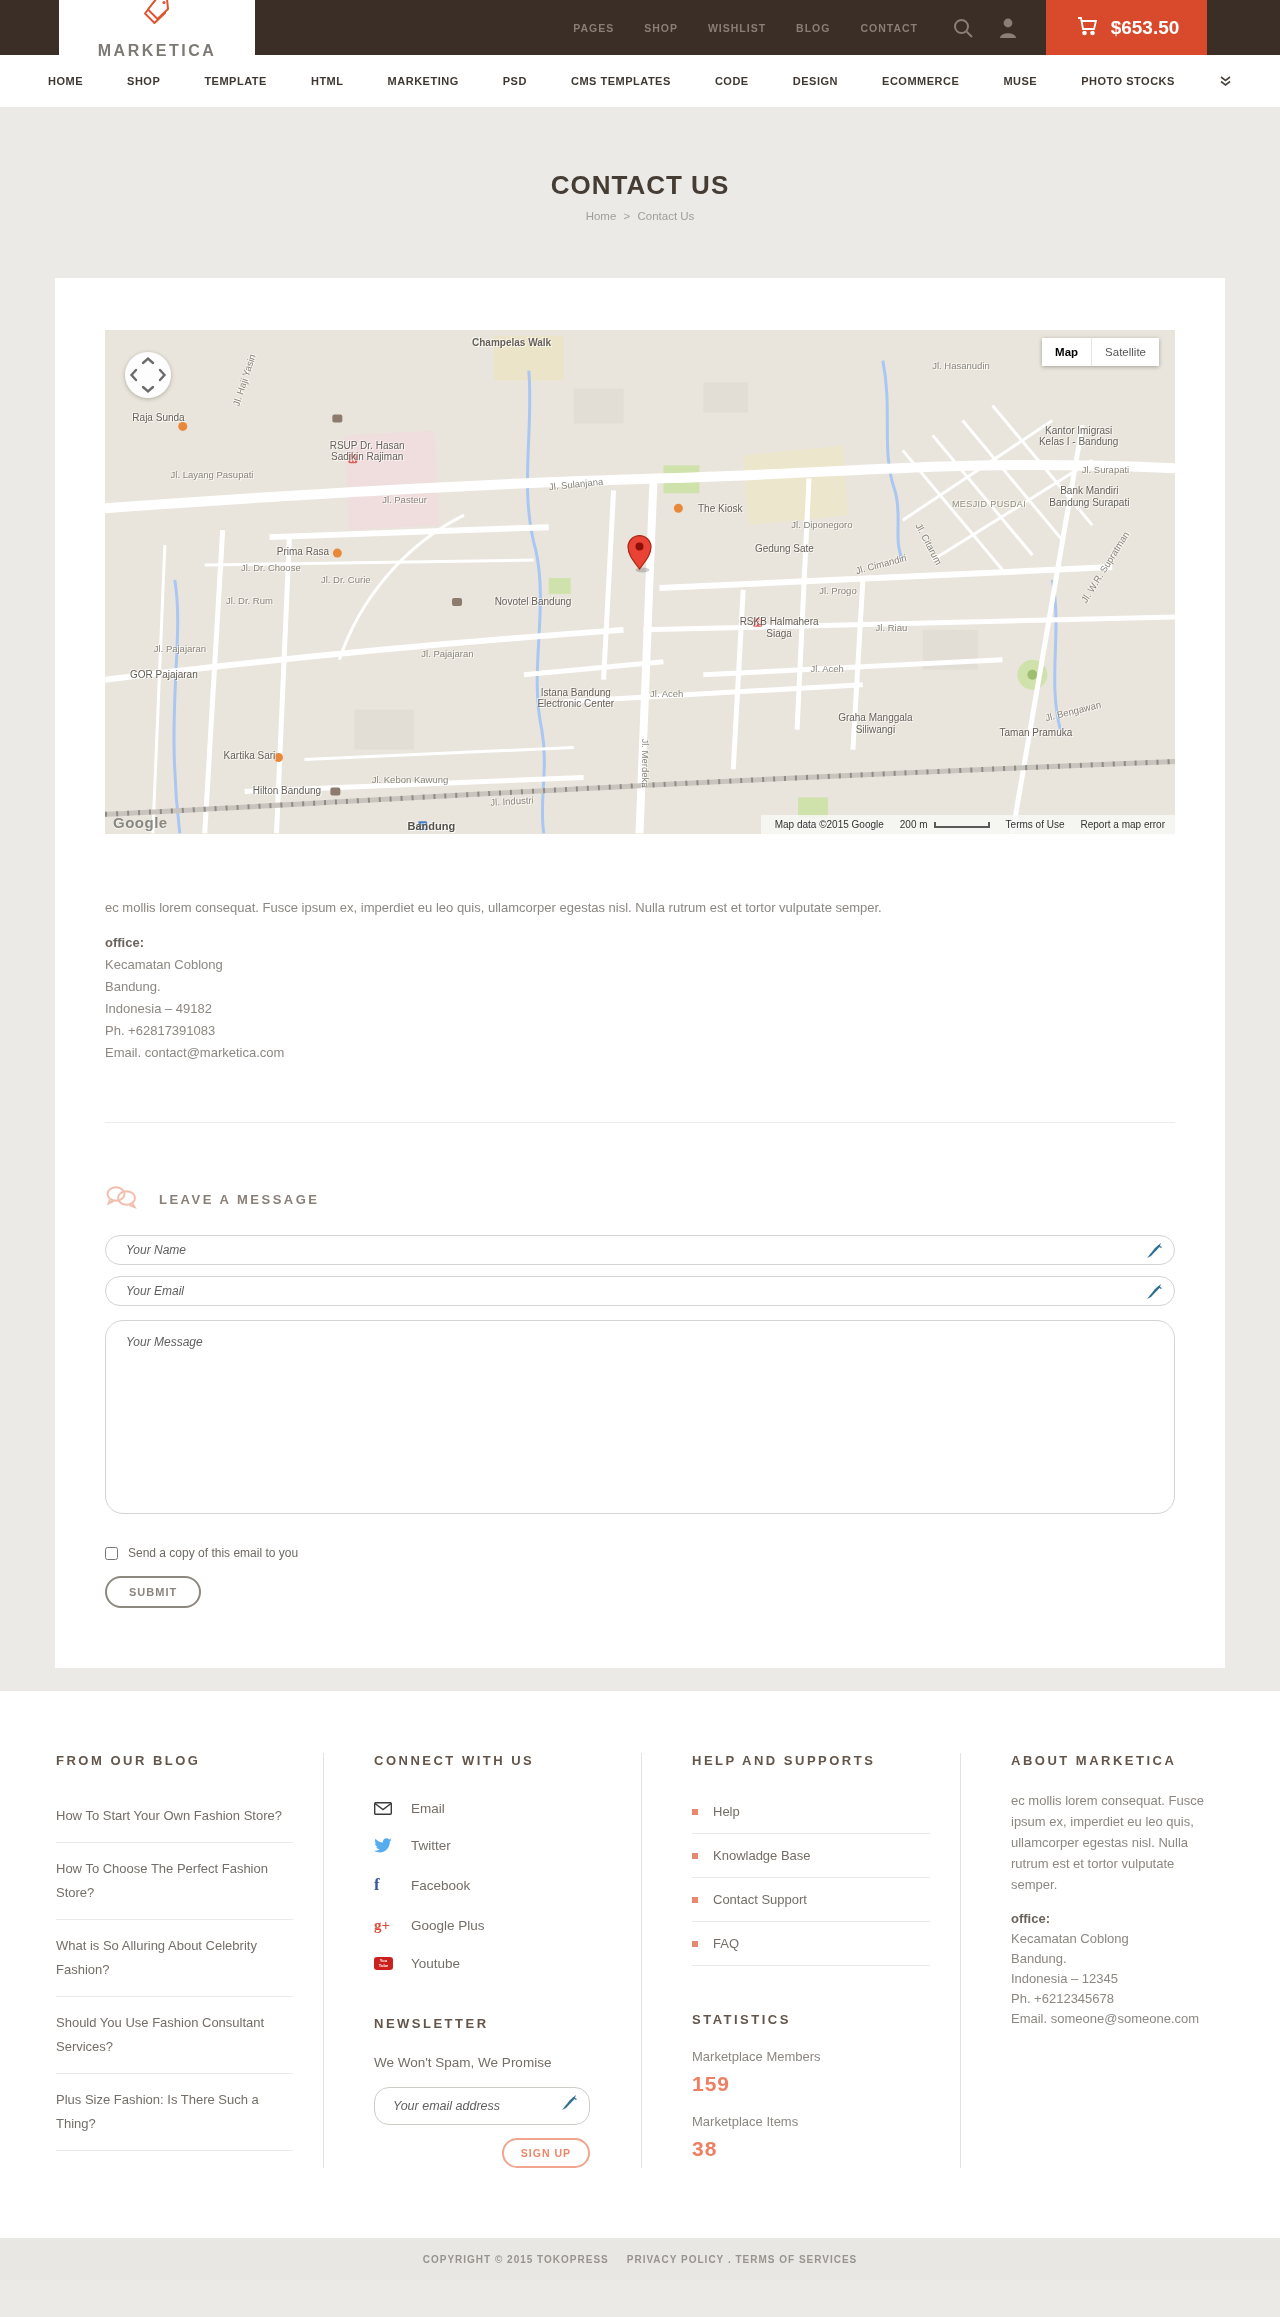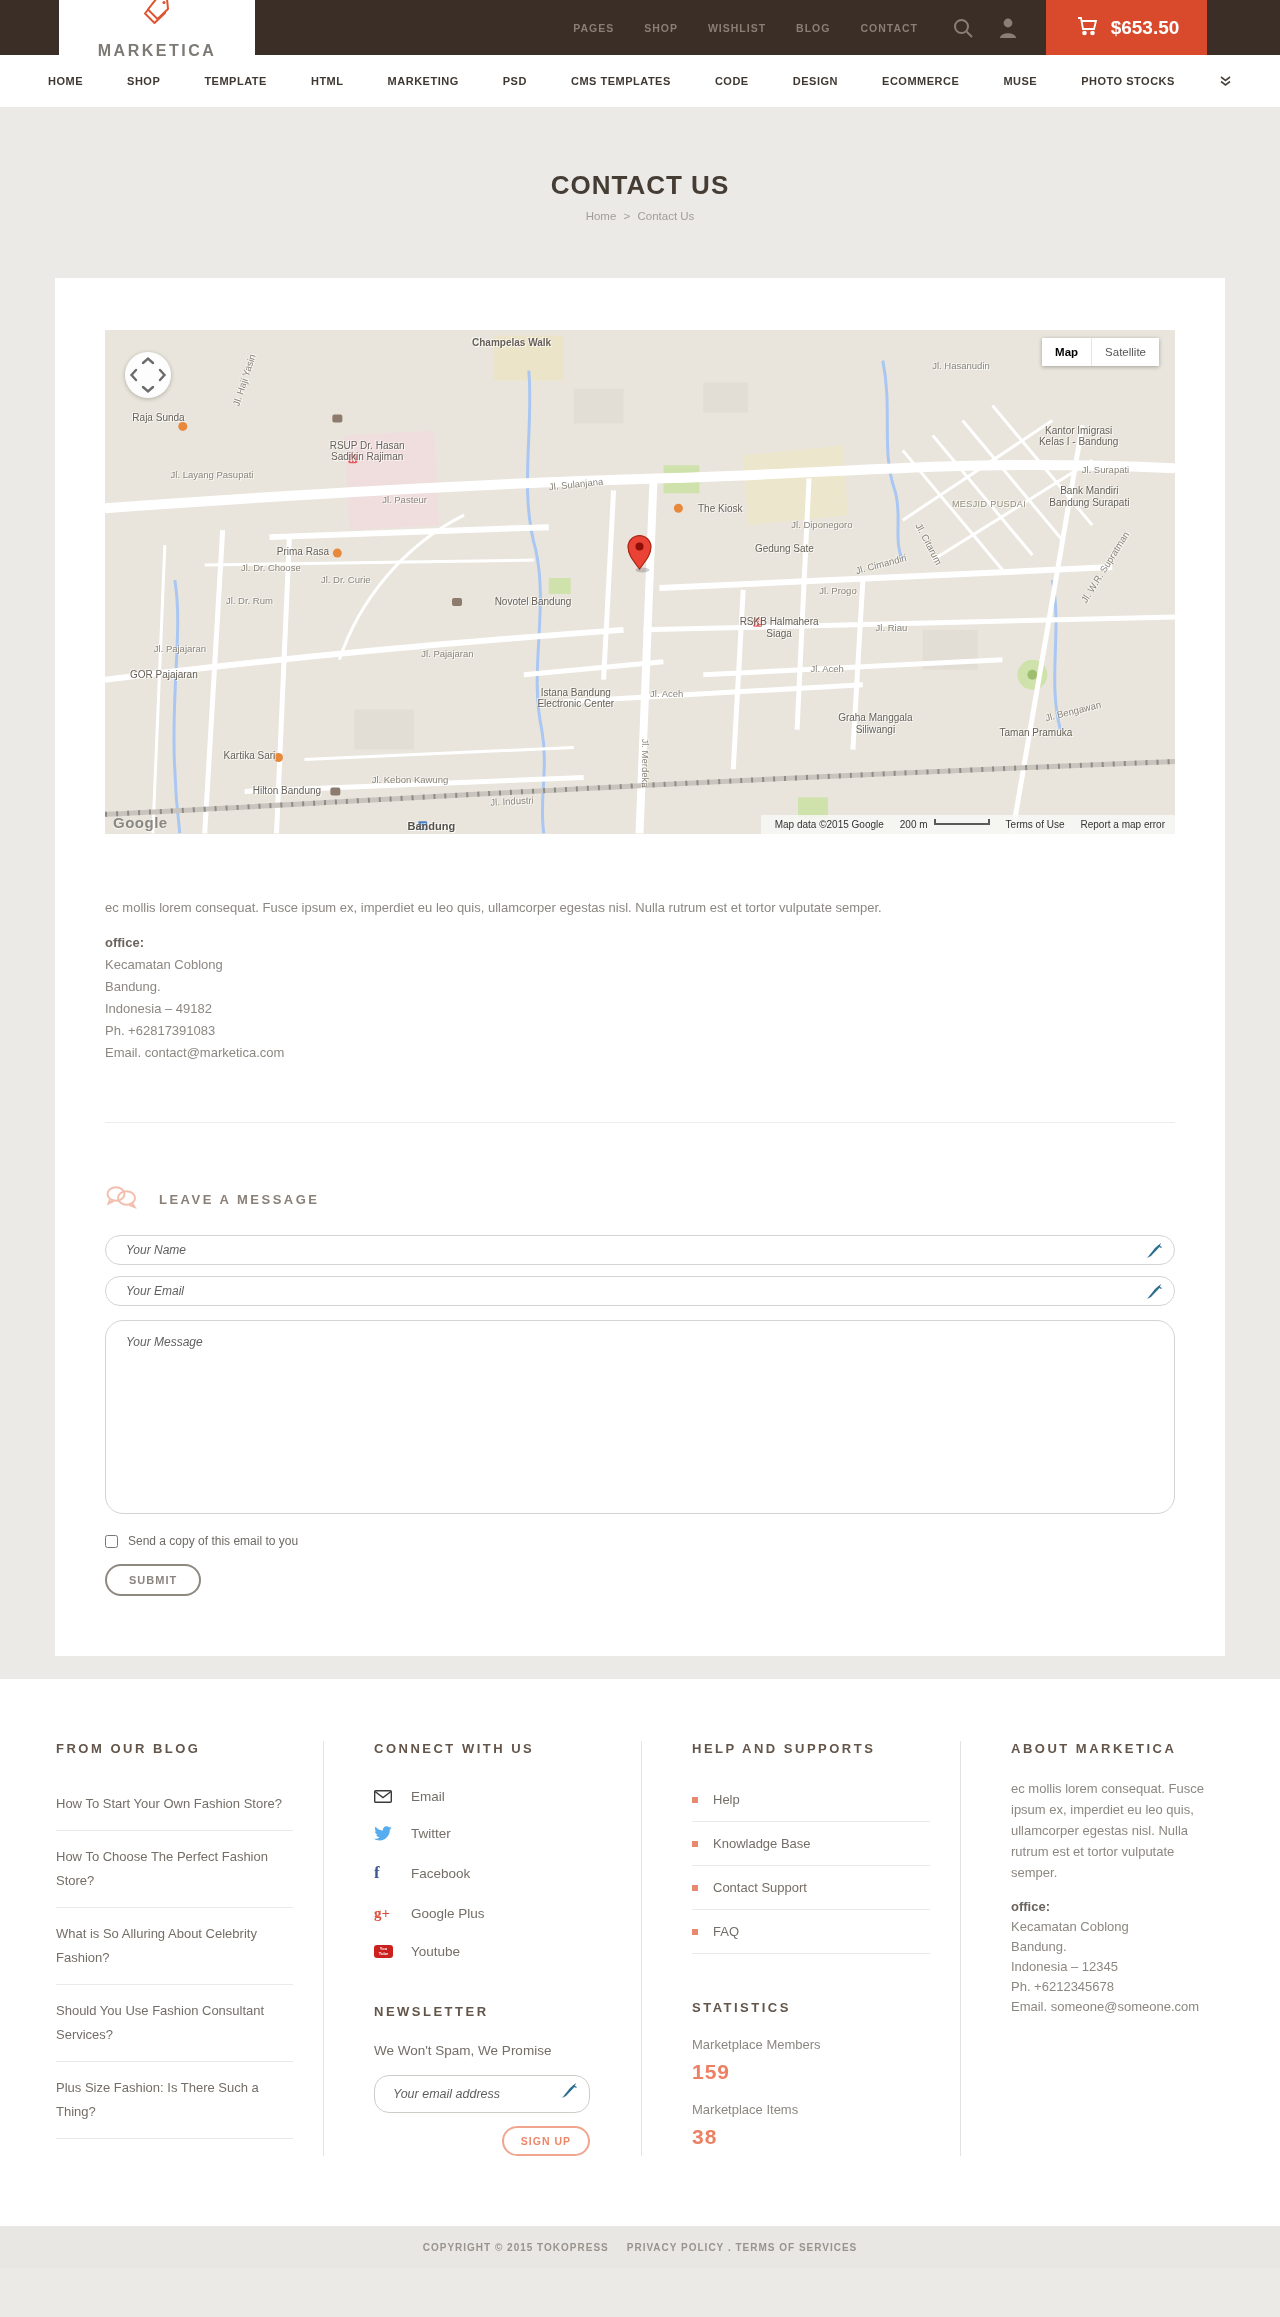--- a/index.html
+++ b/index.html
@@ -50,21 +50,21 @@
              background:rgba(255,255,255,.92); box-shadow:0 1px 4px rgba(0,0,0,.25); cursor:pointer; }
   .pan-ctl svg { position:absolute; left:0; top:0; }
   .map-type { position:absolute; top:8px; right:16px; display:flex; box-shadow:0 1px 4px rgba(0,0,0,.3); }
   .map-type .mt-btn { background:#fff; height:28px; padding:0 13px; display:flex; align-items:center;
              font-size:11.5px; cursor:pointer; }
   .map-type .mt-btn.active { font-weight:bold; color:#000; }
   .map-type .mt-btn.idle { color:#565656; border-left:1px solid #e6e6e6; }
   .attrib { position:absolute; right:0; bottom:0; height:19px; background:rgba(248,248,246,.82);
             display:flex; align-items:center; gap:16px; padding:0 10px 0 14px; font-size:10px; color:#343434; }
   .attrib a { color:#343434; text-decoration:none; }
-  .scale-wrap { display:flex; align-items:flex-start; gap:6px; }
+  .scale-wrap { display:flex; align-items:center; gap:6px; }
   .scale-bar { width:56px; height:6px; border-left:2px solid #5a5a5a; border-right:2px solid #5a5a5a; border-bottom:2px solid #5a5a5a; }
   .gmap-logo { position:absolute; left:8px; bottom:3px; font-size:15px; font-weight:bold; color:#8a8781;
                letter-spacing:.5px; text-shadow:0 1px 2px rgba(255,255,255,.8); }
 
   
   .intro { margin-top:64px; font-size:13px; color:#8c8781; line-height:20px; }
   .office { margin-top:14px; font-size:13px; line-height:22px; color:#8c8781; }
   .office .office-label { font-weight:bold; color:#6b645e; }
   .section-divider { border:none; border-top:1px solid #eeecea; margin-top:58px; }
 
@@ -79,21 +79,21 @@
   }
   .pill-input + .pill-input { margin-top:11px; }
   input::placeholder, textarea::placeholder { font-style:italic; color:#5f5f5f; opacity:1; }
   .pen { position:absolute; right:13px; top:8px; }
   .msg-area { margin-top:14px; }
   .msg-area textarea {
     width:100%; height:194px; border:1px solid #d6d3d0; border-radius:18px; background:#fff;
     padding:14px 20px; font-size:12px; color:#4a4a4a; resize:none; outline:none;
     font-family:"Liberation Sans", sans-serif;
   }
-  .copy-row { margin-top:16px; display:flex; align-items:center; gap:10px; font-size:12px; color:#6f6a64; }
+  .copy-row { margin-top:28px; display:flex; align-items:center; gap:10px; font-size:12px; color:#6f6a64; }
   .copy-row input { width:13px; height:13px; accent-color:#fff; }
   .submit-btn { margin-top:16px; display:inline-block; background:#fff; border:2px solid #8d8880; border-radius:16px;
     color:#8a857f; font-size:11px; font-weight:bold; letter-spacing:1px; padding:8px 22px; cursor:pointer;
     font-family:"Liberation Sans", sans-serif; }
 
   
   .footer { background:#fff; margin-top:23px; padding:62px 48px 70px 56px; display:flex; }
   .fcol { padding-right:30px; }
   .fcol + .fcol { border-left:1px solid #e5e3e0; padding-left:50px; }
   .fcol1 { width:267px; } .fcol2 { width:318px; } .fcol3 { width:319px; } .fcol4 { width:264px; padding-right:0; }

